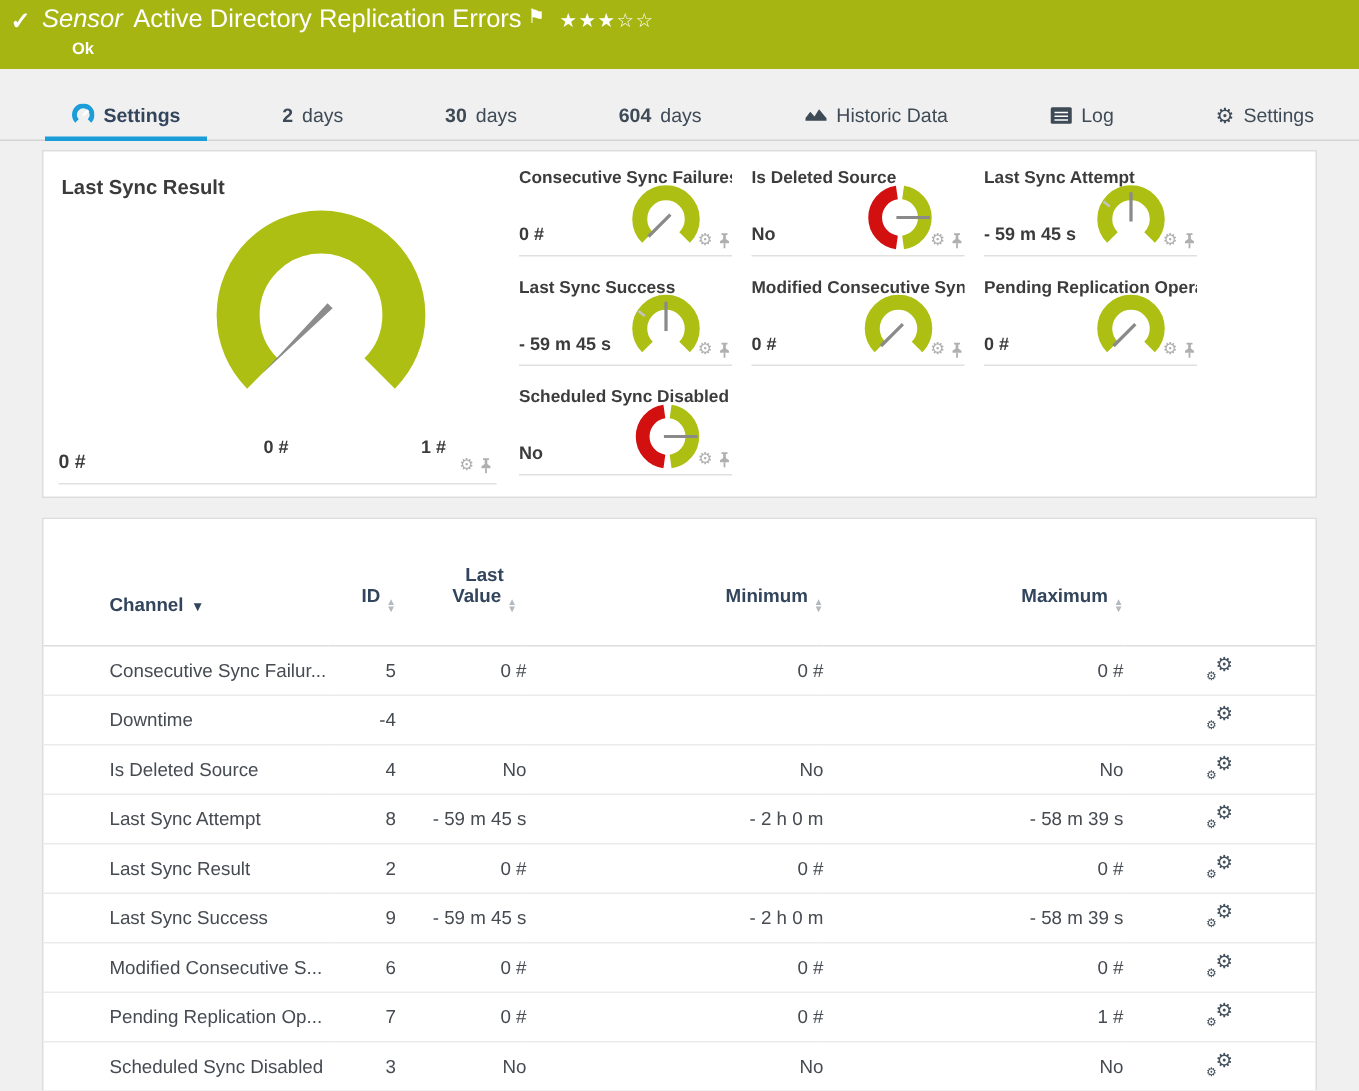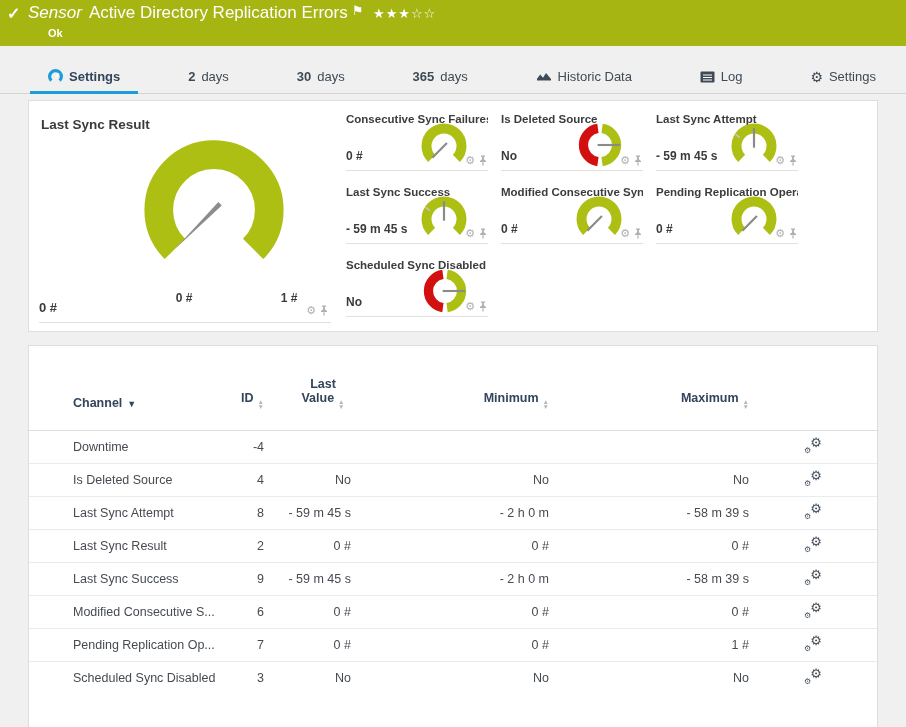--- a/index.html
+++ b/index.html
@@ -99,21 +99,21 @@
   </div>
   <div class="tab">
     <span class="num">2</span>
     <span>days</span>
   </div>
   <div class="tab">
     <span class="num">30</span>
     <span>days</span>
   </div>
   <div class="tab">
-    <span class="num">365</span>
+    <span class="num">604</span>
     <span>days</span>
   </div>
   <div class="tab">
     <svg width="16" height="13" viewBox="0 0 16 12">
       <path d="M1 10 V8.2 L4.2 4 L7 7.2 L10 2.4 L15 8.4 V10 Z" fill="#3e4a56"></path>
     </svg>
     <span>Historic Data</span>
   </div>
   <div class="tab">
     <svg width="15" height="12" viewBox="0 0 15 12">
@@ -296,20 +296,28 @@
           <span>Maximum</span><span class="sortico">
               <span>▲</span>
               <span>▼</span>
             </span>
         </th>
         <th class="c-act"></th>
       </tr>
     </thead>
     <tbody>
       <tr>
+        <td class="c-channel">Consecutive Sync Failur...</td>
+        <td class="c-id">5</td>
+        <td class="c-last">0 #</td>
+        <td class="c-min">0 #</td>
+        <td class="c-max">0 #</td>
+        <td class="c-act"><span class="rowgear"><span class="g1">⚙</span><span class="g2">⚙</span></span></td>
+      </tr>
+      <tr>
         <td class="c-channel">Downtime</td>
         <td class="c-id">-4</td>
         <td class="c-last"></td>
         <td class="c-min"></td>
         <td class="c-max"></td>
         <td class="c-act"><span class="rowgear"><span class="g1">⚙</span><span class="g2">⚙</span></span></td>
       </tr>
       <tr>
         <td class="c-channel">Is Deleted Source</td>
         <td class="c-id">4</td>

